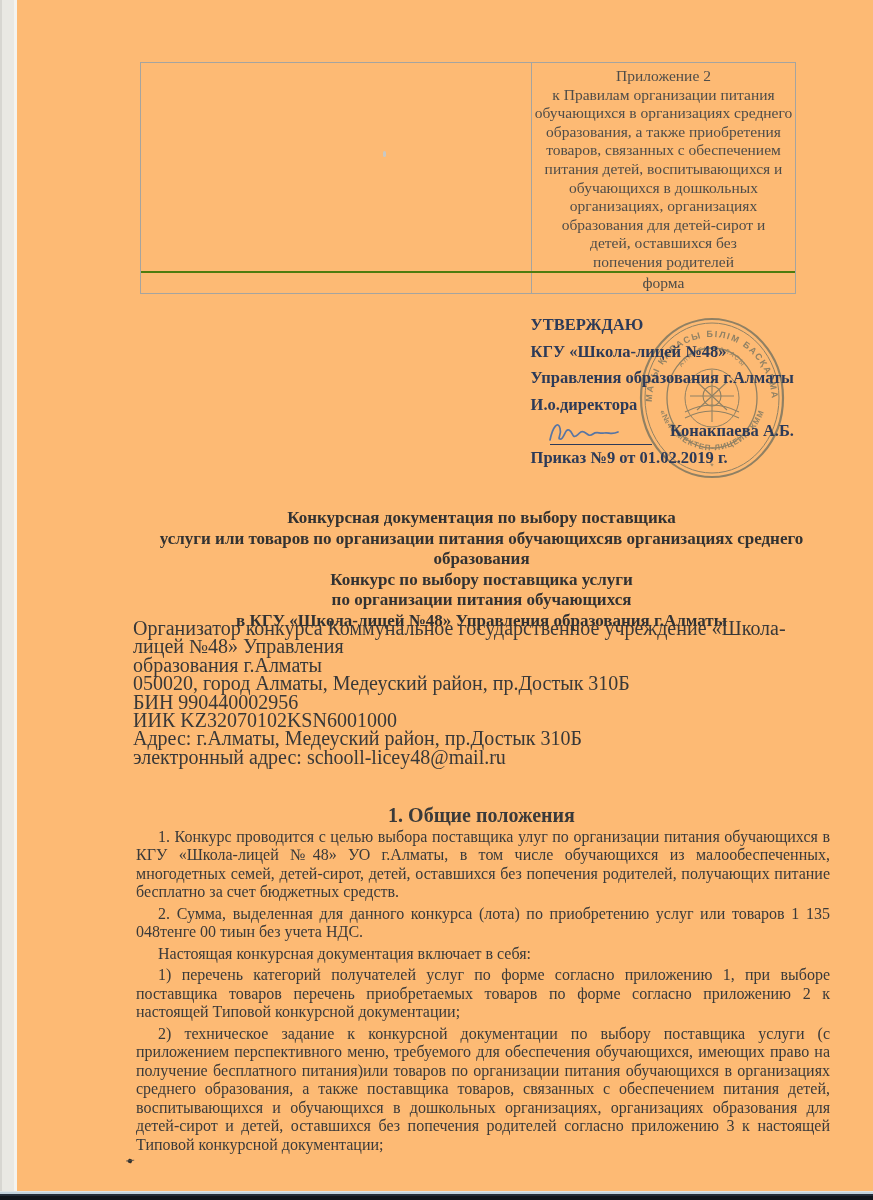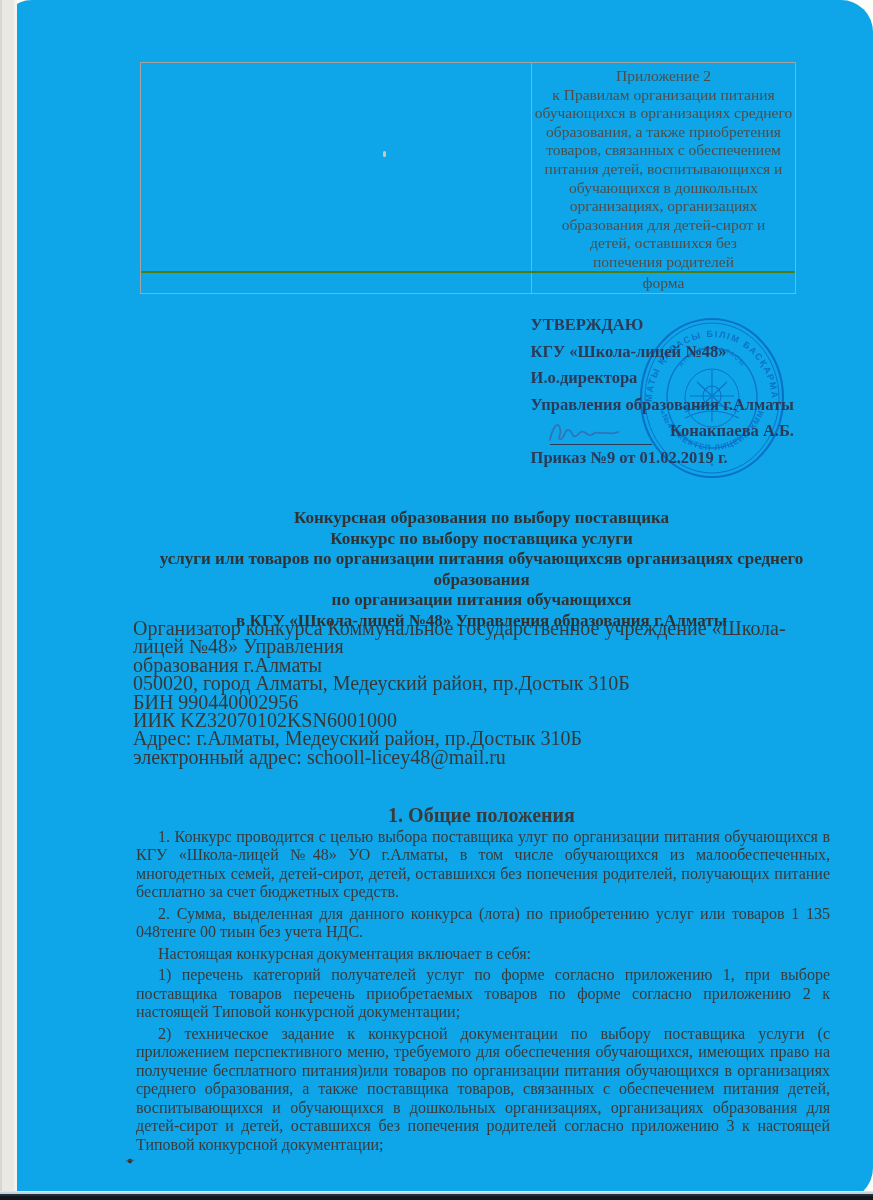--- a/index.html
+++ b/index.html
@@ -3,21 +3,21 @@
 <meta charset="utf-8">
 <style>
   html,body{margin:0;padding:0;}
   body{
     width:873px;height:1200px;
     background:#fcfcf9;
     font-family:"Liberation Serif", serif;
     position:relative;
     overflow:hidden;
   }
-  .page{position:absolute;inset:0;background:#0ea5e9;border-radius:32px;}
+  .page{position:absolute;inset:0;background:#fdba74;}
 
   
   .scan-edge-left{
     position:absolute;left:0;top:0;bottom:0;width:17px;
     background:linear-gradient(to right,#d7d6d1 0 2px,#e9e8e3 2px 14px,#f4f3ef 14px 17px);
   }
   .scan-edge-bottom{
     position:absolute;left:0;right:0;bottom:0;height:9px;
     background:linear-gradient(to bottom,#f6f6f3 0,#c3d3dd 1px 3px,#232c38 3px 5px,#10151c 5px 100%);
   }
@@ -138,37 +138,37 @@
       <path d="M70,74 L100,102 M100,74 L70,102"></path>
       <path d="M58,104 Q85,90 112,104"></path>
       <path d="M58,110 Q85,96 112,110"></path>
     </g>
     <text x="85" y="161" font-size="9" fill="#4d80c4" text-anchor="middle">*</text>
   </svg>
 
   <div class="approve">
     <div>УТВЕРЖДАЮ</div>
     <div>КГУ «Школа-лицей №48»</div>
+    <div>Управления образования г.Алматы</div>
     <div>И.о.директора</div>
-    <div>Управления образования г.Алматы</div>
     <div class="sig-row">
       <span class="sig-underline">
         <svg class="squiggle" width="74" height="24" viewBox="0 0 74 24">
           <path d="M2,20 C5,6 10,1 12,8 C14,14 9,19 12,19 C16,20 17,8 21,10 C25,12 24,18 28,16 C32,14 32,10 36,12 C40,14 41,17 45,14 C49,11 51,14 56,13 C61,12 63,15 70,12" fill="none" stroke="#3a68ad" stroke-width="1.7" stroke-linecap="round" opacity="0.85"></path>
         </svg>
       </span>
       <span>Конакпаева А.Б.</span>
     </div>
     <div>Приказ №9 от 01.02.2019 г.</div>
   </div>
 
   <div class="titles">
-    <div>Конкурсная образования по выбору поставщика</div>
+    <div>Конкурсная документация по выбору поставщика</div>
+    <div>услуги или товаров по организации питания обучающихсяв организациях среднего образования</div>
     <div>Конкурс по выбору поставщика услуги</div>
-    <div>услуги или товаров по организации питания обучающихсяв организациях среднего образования</div>
     <div>по организации питания обучающихся</div>
     <div>в КГУ «Школа-лицей №48» Управления образования г.Алматы</div>
   </div>
 
   <div class="org">
     <div>Организатор конкурса Коммунальное государственное учреждение «Школа-лицей №48» Управления</div>
     <div>образования  г.Алматы</div>
     <div>050020, город Алматы, Медеуский район, пр.Достык 310Б</div>
     <div>БИН 990440002956</div>
     <div>ИИК KZ32070102KSN6001000</div>

